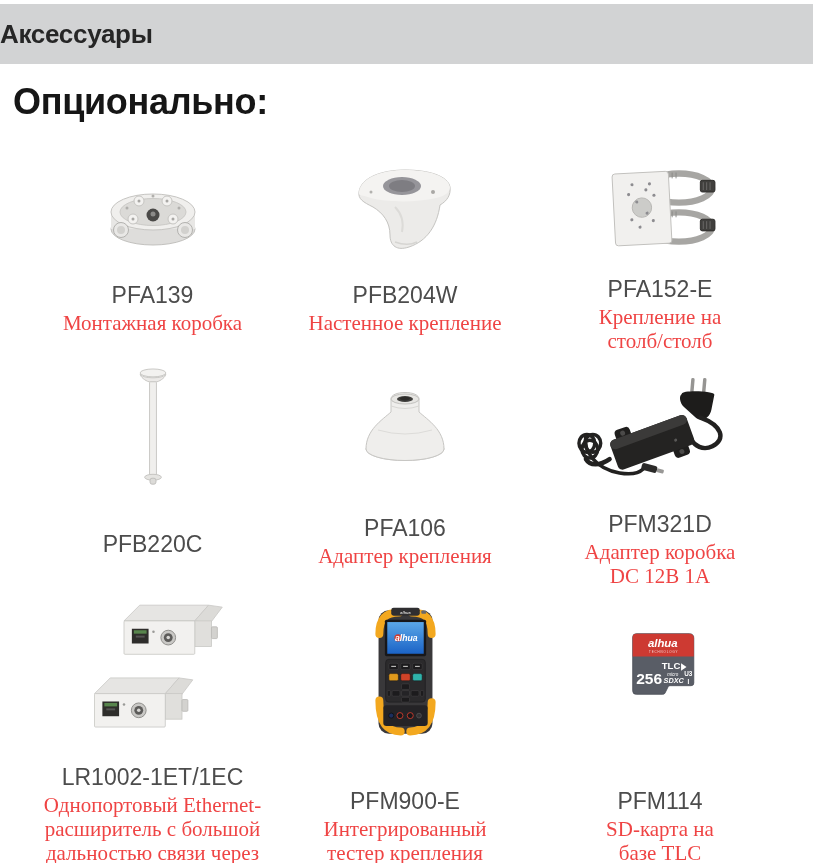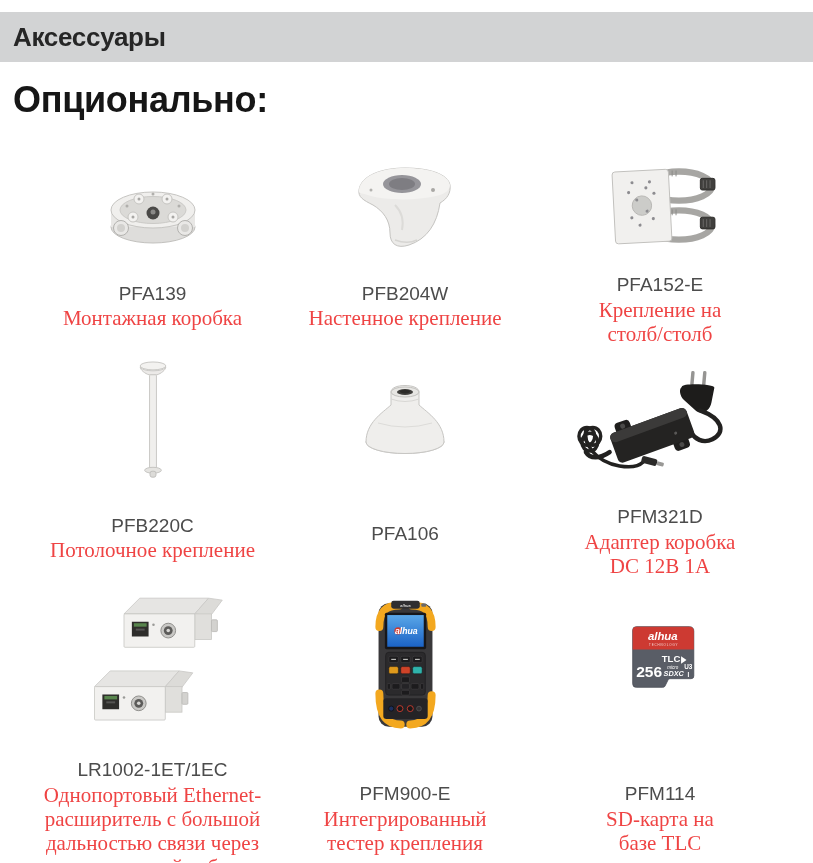--- a/index.html
+++ b/index.html
@@ -1,43 +1,43 @@
 <!DOCTYPE html>
 <html><head>
 <meta charset="utf-8">
 <style>
   html,body{margin:0;padding:0;}
   body{
     width:813px;height:863px;background:#ffffff;overflow:hidden;
     font-family:"Liberation Sans",sans-serif;
   }
   .section-bar{
-    margin-top:12px;height:50px;background:#d2d3d4;
-    display:flex;align-items:center;padding-left:13px;box-sizing:border-box;
+    margin-top:4px;height:60px;background:#d2d3d4;
+    display:flex;align-items:center;box-sizing:border-box;
   }
   .section-title{
     margin:0;font-size:26px;font-weight:bold;color:#262626;letter-spacing:-0.3px;
   }
   .subheader{
     margin:17px 0 0 13px;font-size:36px;font-weight:bold;color:#161616;letter-spacing:-0.3px;
   }
   .grid{
     display:grid;grid-template-columns:255px 250px 260px;
     margin-left:25px;margin-top:20px;
   }
   .cell{display:flex;flex-direction:column;align-items:center;}
   .imgbox{display:flex;align-items:center;justify-content:center;width:100%;}
   .r1 .imgbox{height:132px;}
   .r2 .imgbox{height:146px;}
   .r3 .imgbox{height:162px;text-align:center;}
   .caption{text-align:center;display:flex;flex-direction:column;justify-content:center;}
   .r1 .caption{min-height:66px;}
   .r2 .caption{min-height:84px;}
   .r3 .caption{min-height:146px;}
-  .model{font-size:19px;color:#4c4c4c;line-height:1.3;}
+  .model{font-size:23px;color:#4c4c4c;line-height:1.3;}
   .desc{
     font-family:"Liberation Serif","DejaVu Serif",serif;
     font-size:21px;color:#ef4444;line-height:1.15;white-space:pre-line;
   }
   svg{display:block;}
   svg text{font-family:"Liberation Sans",sans-serif;}
   .logo-italic{font-style:italic;font-weight:bold;}
 </style>
 </head>
 <body>
@@ -162,38 +162,38 @@
         <svg width="36" height="126" viewBox="0 0 36 128">
           <path d="M5,7 C5,10 10,14 14,15 L22,15 C26,14 31,10 31,7 A13,4 0 0 1 5,7 Z" fill="#eceae8" stroke="#c8c7c4"></path>
           <ellipse cx="18" cy="6" rx="13" ry="4" fill="#f3f2f0" stroke="#c8c7c4"></ellipse>
           <rect x="14.5" y="15" width="7" height="96" rx="1" fill="#f0efed" stroke="#c9c8c5"></rect>
           <ellipse cx="18" cy="112" rx="8.5" ry="3" fill="#e5e4e1" stroke="#c5c4c1"></ellipse>
           <rect x="15" y="113" width="6" height="6" rx="2" fill="#dcdbd8" stroke="#c0bfbc"></rect>
         </svg>
       </div>
       <figcaption class="caption">
         <div class="model">PFB220C</div>
-        <div class="desc">Потолочное крепление</div>
       </figcaption>
     </figure>
 
     <figure class="cell r2" style="margin:0;">
       <div class="imgbox">
         <svg width="95" height="88" viewBox="0 0 95 88">
           <ellipse cx="47" cy="67" rx="39" ry="11.5" fill="#e3e2df" stroke="#c6c5c2"></ellipse>
           <path d="M8,67 C8,48 24,38 33,30 L33,17 C33,13 39,10.5 47,10.5 C55,10.5 61,13 61,17 L61,30 C70,38 86,48 86,67 A39,11.5 0 0 1 8,67 Z" fill="#efeeec" stroke="#c7c6c3"></path>
           <path d="M20,48 Q47,56 74,48" stroke="#dddcd9" stroke-width="1" fill="none"></path>
           <path d="M33,24 Q47,29 61,24" stroke="#d8d7d4" stroke-width="1" fill="none"></path>
           <ellipse cx="47" cy="17" rx="14" ry="5" fill="#e7e6e3" stroke="#c2c1be"></ellipse>
           <ellipse cx="47" cy="17" rx="8" ry="3" fill="#403f3d"></ellipse>
           <ellipse cx="47" cy="16.6" rx="5" ry="1.8" fill="#2c2b29"></ellipse>
         </svg>
       </div>
       <figcaption class="caption">
         <div class="model">PFA106</div>
+        <div class="desc">Адаптер крепления</div>
       </figcaption>
     </figure>
 
     <figure class="cell r2" style="margin:0;gap:8px;">
       <div class="imgbox">
         <svg width="168" height="104" viewBox="0 0 170 105">
           <g>
             <rect x="116" y="4" width="3.5" height="15" rx="1.5" fill="#969593" transform="rotate(5 118 12)"></rect>
             <rect x="128" y="4" width="3.5" height="15" rx="1.5" fill="#969593" transform="rotate(5 130 12)"></rect>
             <path d="M107,20 C107,16 141,17 140,21 L137,36 C135,45 127,49 121,44 L109,33 C105,29 104,22 107,20 Z" fill="#1d1c1b"></path>

